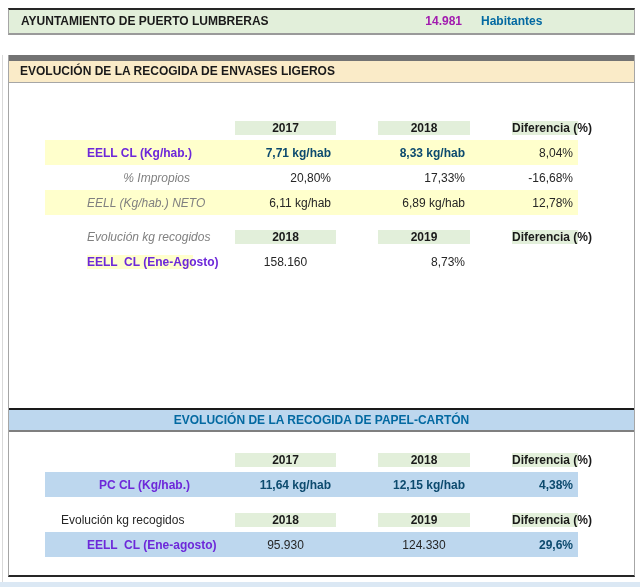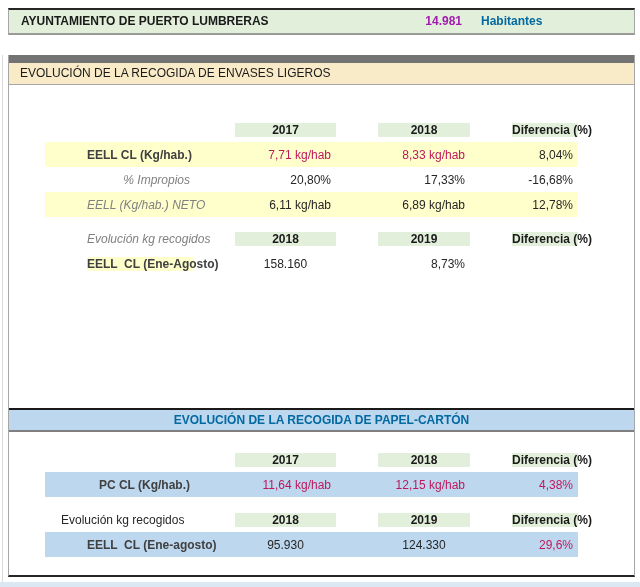--- a/index.html
+++ b/index.html
@@ -30,44 +30,44 @@
   .section{
     position:absolute;left:8px;width:625px;background:#fff;
     border-left:1px solid #a6a6a6;border-right:1px solid #a6a6a6;
     box-sizing:content-box;
   }
   .sec-envases{top:55px;height:353px;border-bottom:none;}
   .sec-papel{top:408px;height:167px;border-bottom:2px solid #262626;}
 
   .sec-envases-header{
     height:21px;line-height:21px;background:#faebc8;
-    border-top:8px solid #737373;border-bottom:1px solid #a6a6a6;
-    font-weight:normal;color:#1a1a1a;padding-left:11px;
+    border-top:6px solid #737373;border-bottom:1px solid #a6a6a6;
+    font-weight:bold;color:#1a1a1a;padding-left:11px;
   }
   .sec-papel-header{
     height:20px;line-height:20px;background:#bdd7ee;
     border-top:2px solid #1a1a1a;border-bottom:2px solid #7f7f7f;
     font-weight:bold;color:#0369a1;text-align:center;
   }
 
   
   .tbl{margin-left:36px;width:533px;}
   .row{
     display:grid;grid-template-columns:148px 143px 134px 108px;
     align-items:center;height:25px;
   }
   .row.hdr-row{height:24px;}
   .cell{overflow:visible;white-space:pre;margin-left:42px;}
   .hdr{background:#e2efda;font-weight:bold;text-align:center;color:#1a1a1a;}
   .lbl{text-align:right;padding-right:3px;}
-  .lbl-bold{font-weight:bold;color:#404040;}
+  .lbl-bold{font-weight:bold;color:#6d28d9;}
   .lbl-muted{font-style:italic;color:#808080;}
   .val-r{text-align:right;padding-right:5px;}
   .val-c{text-align:center;}
-  .b{font-weight:normal;color:#be185d;}
+  .b{font-weight:bold;color:#0c4a6e;}
   .bg-yellow{background:#ffffcc;}
   .bg-blue{background:#bdd7ee;}
   .cell-yellow{background:#ffffcc;}
   .mt-t1{margin-top:33px;}
   .mt-t2{margin-top:10px;}
   .mt-t3{margin-top:16px;}
   .mt-t4{margin-top:11px;}
   .pull-left{position:relative;left:-26px;text-align:left;display:inline-block;width:100%;box-sizing:border-box;padding-left:0;}
 </style>
 </head>

